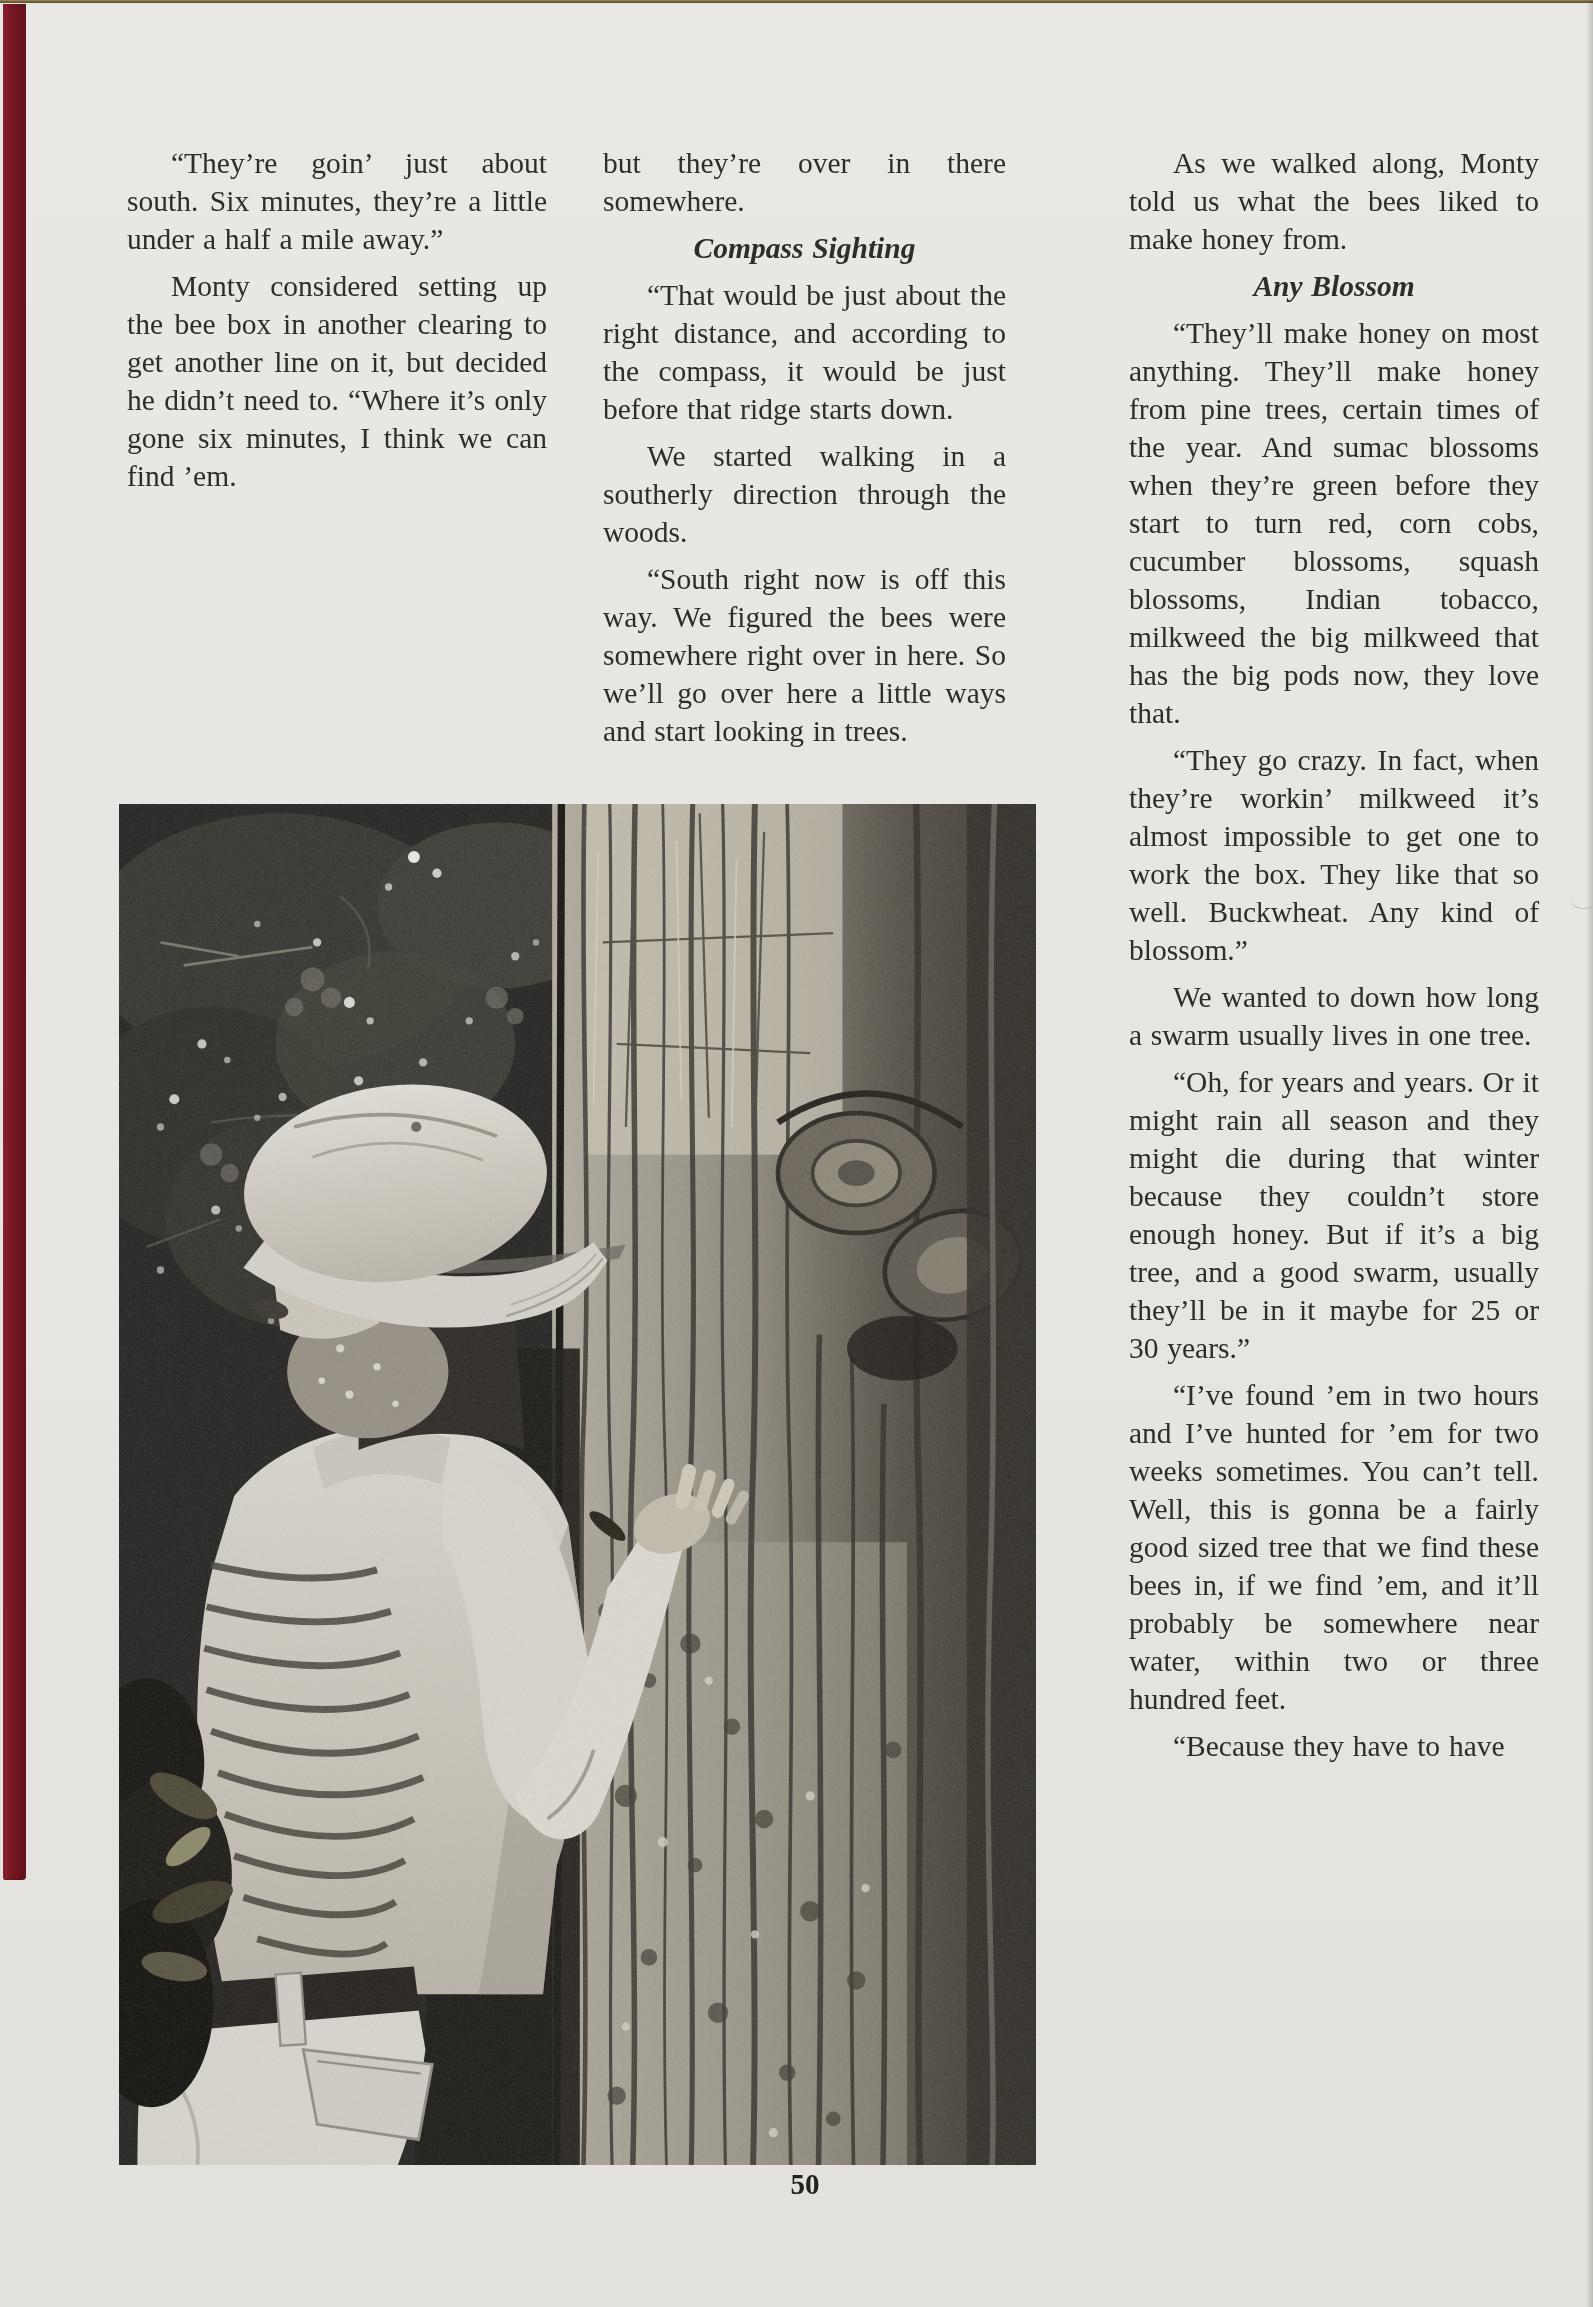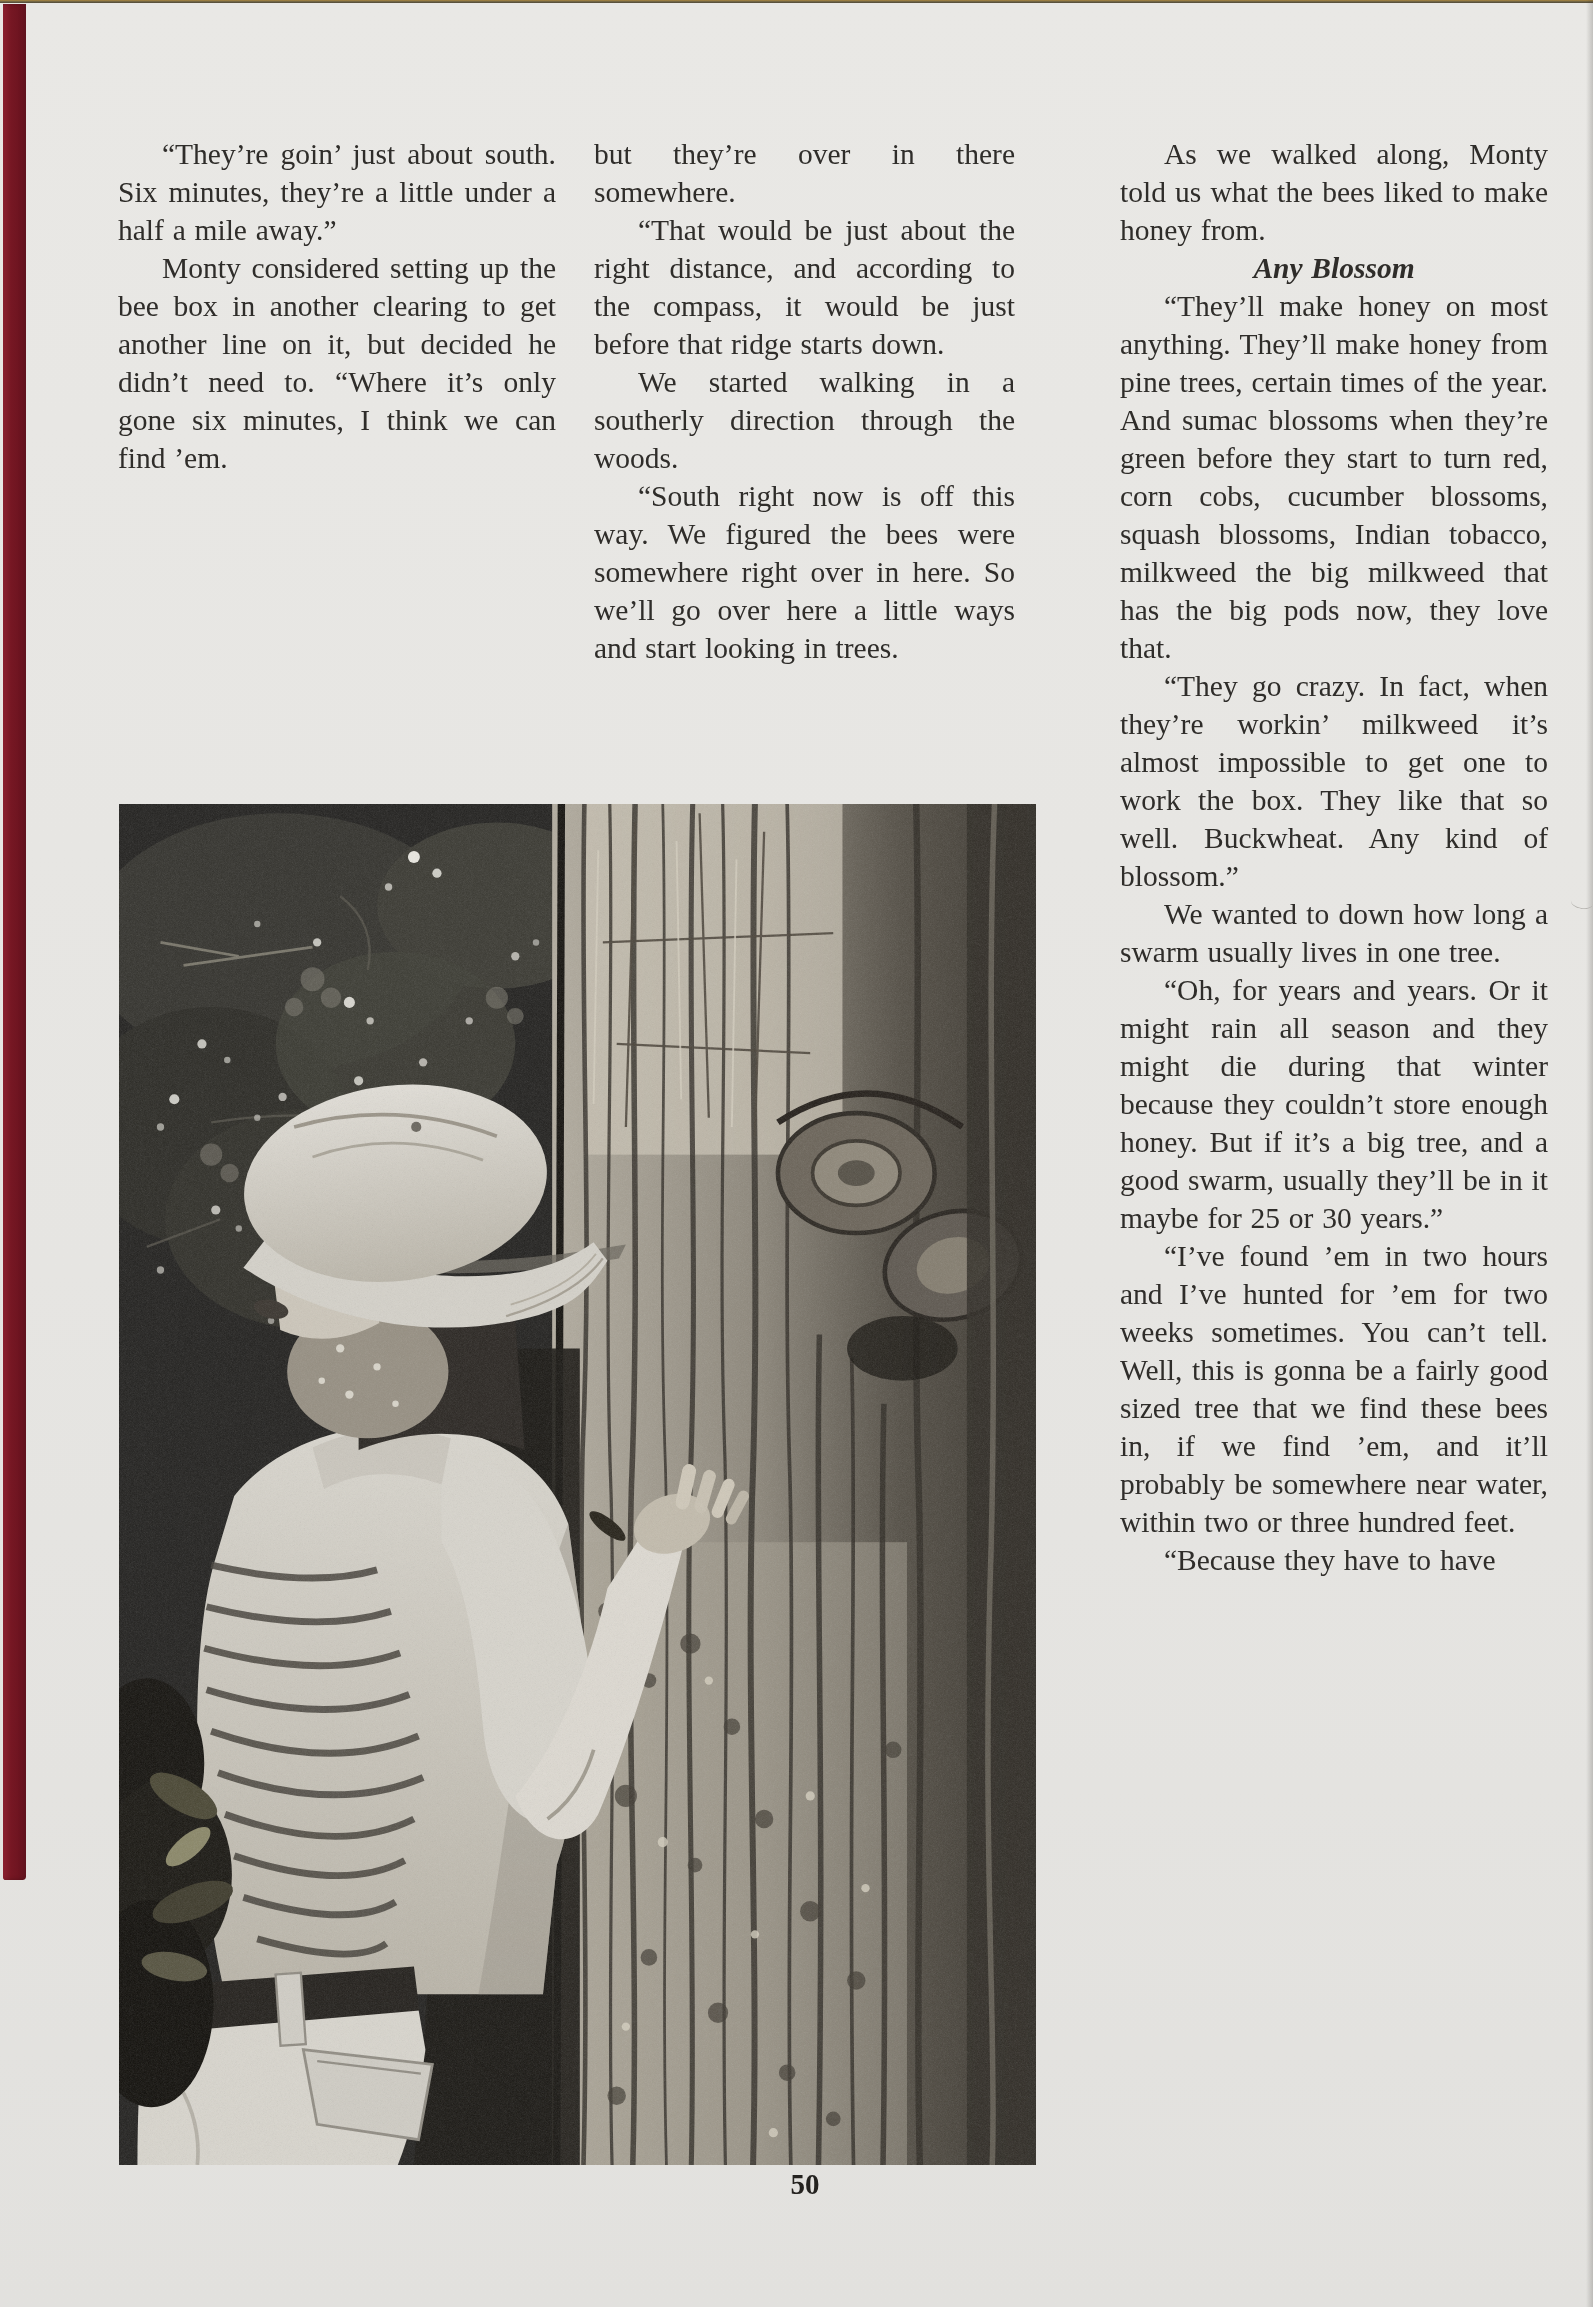--- a/index.html
+++ b/index.html
@@ -22,21 +22,21 @@
   }
   .right-shadow{
     position:absolute;right:0;top:0;width:7.4px;height:2307px;
     background:linear-gradient(to left,rgba(55,53,48,.22),rgba(55,53,48,0));
   }
   .col{
     position:absolute;top:135px;
     font-size:29.5px;line-height:38px;
     text-align:justify;word-spacing:1.4px;
   }
-  .col p{margin:0;text-indent:44px;}
+  .col p{margin:9px;text-indent:44px;}
   .col p.flush{text-indent:0;}
   .subhead{
     margin:0;font-size:29.5px;line-height:38px;
     font-weight:bold;font-style:italic;text-align:center;text-indent:0;
   }
   #col1{left:118px;width:438px;}
   #col2{left:594px;width:421px;}
   #col3{left:1120px;width:428px;}
   .photo{
     position:absolute;left:119px;top:804px;width:917px;height:1361px;
@@ -59,20 +59,21 @@
 <div class="spine"></div>
 <div class="right-shadow"></div>
 
 <div id="col1" class="col">
   <p>“They’re goin’ just about south. Six minutes, they’re a little under a half a mile away.”</p>
   <p>Monty considered setting up the bee box in another clearing to get another line on it, but decided he didn’t need to. “Where it’s only gone six minutes, I think we can find ’em.</p>
 </div>
 
 <div id="col2" class="col">
   <p class="flush">but they’re over in there somewhere.</p>
+  <h3 class="subhead">Compass Sighting</h3>
   <p>“That would be just about the right distance, and according to the compass, it would be just before that ridge starts down.</p>
   <p>We started walking in a southerly direction through the woods.</p>
   <p>“South right now is off this way. We figured the bees were somewhere right over in here. So we’ll go over here a little ways and start looking in trees.</p>
 </div>
 
 <div id="col3" class="col">
   <p>As we walked along, Monty told us what the bees liked to make honey from.</p>
   <h3 class="subhead">Any Blossom</h3>
   <p>“They’ll make honey on most anything. They’ll make honey from pine trees, certain times of the year. And sumac blossoms when they’re green before they start to turn red, corn cobs, cucumber blossoms, squash blossoms, Indian tobacco, milkweed the big milkweed that has the big pods now, they love that.</p>
   <p>“They go crazy. In fact, when they’re workin’ milkweed it’s almost impossible to get one to work the box. They like that so well. Buckwheat. Any kind of blossom.”</p>

